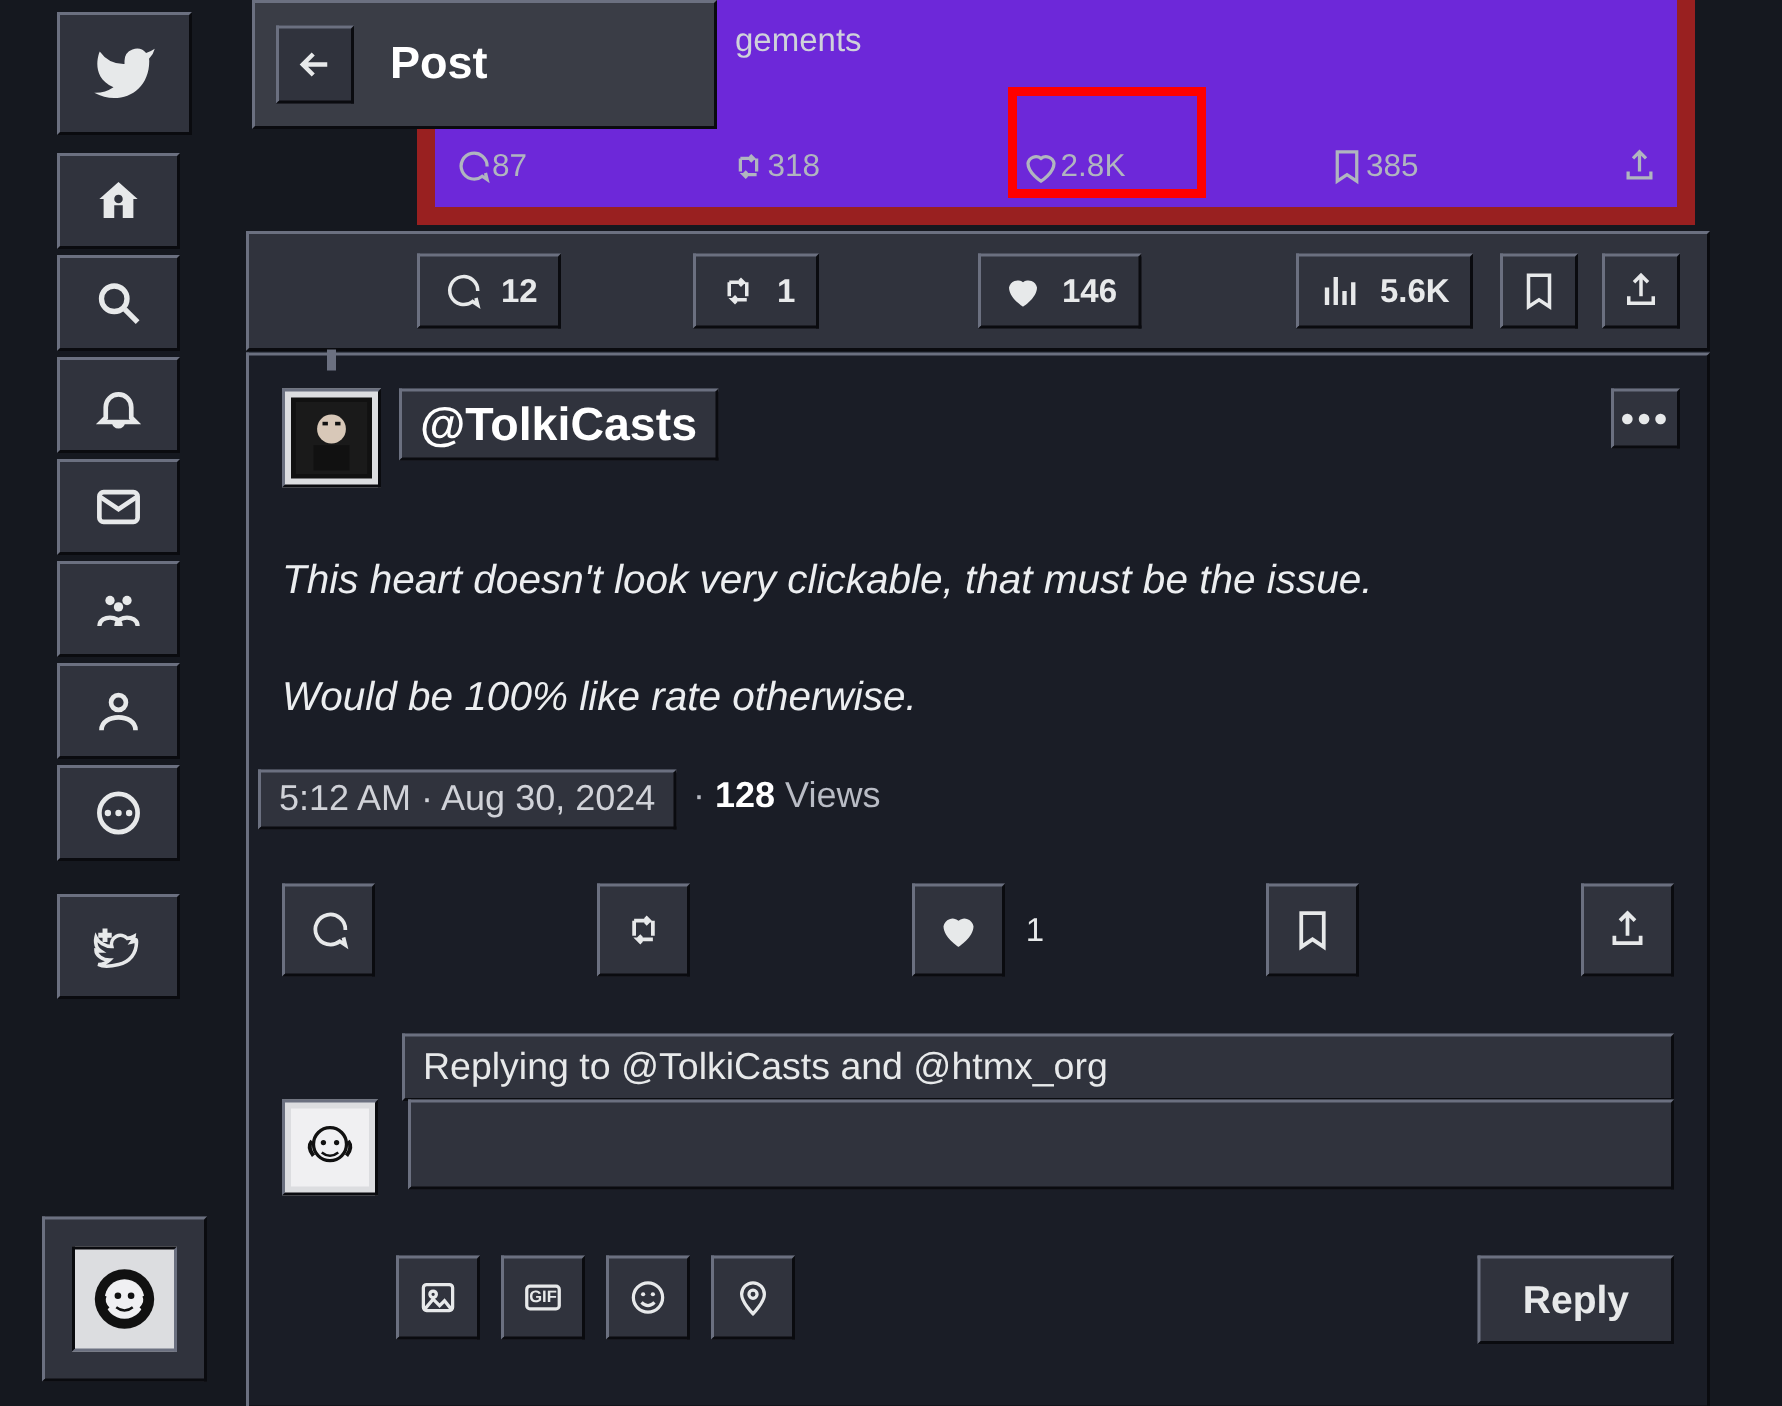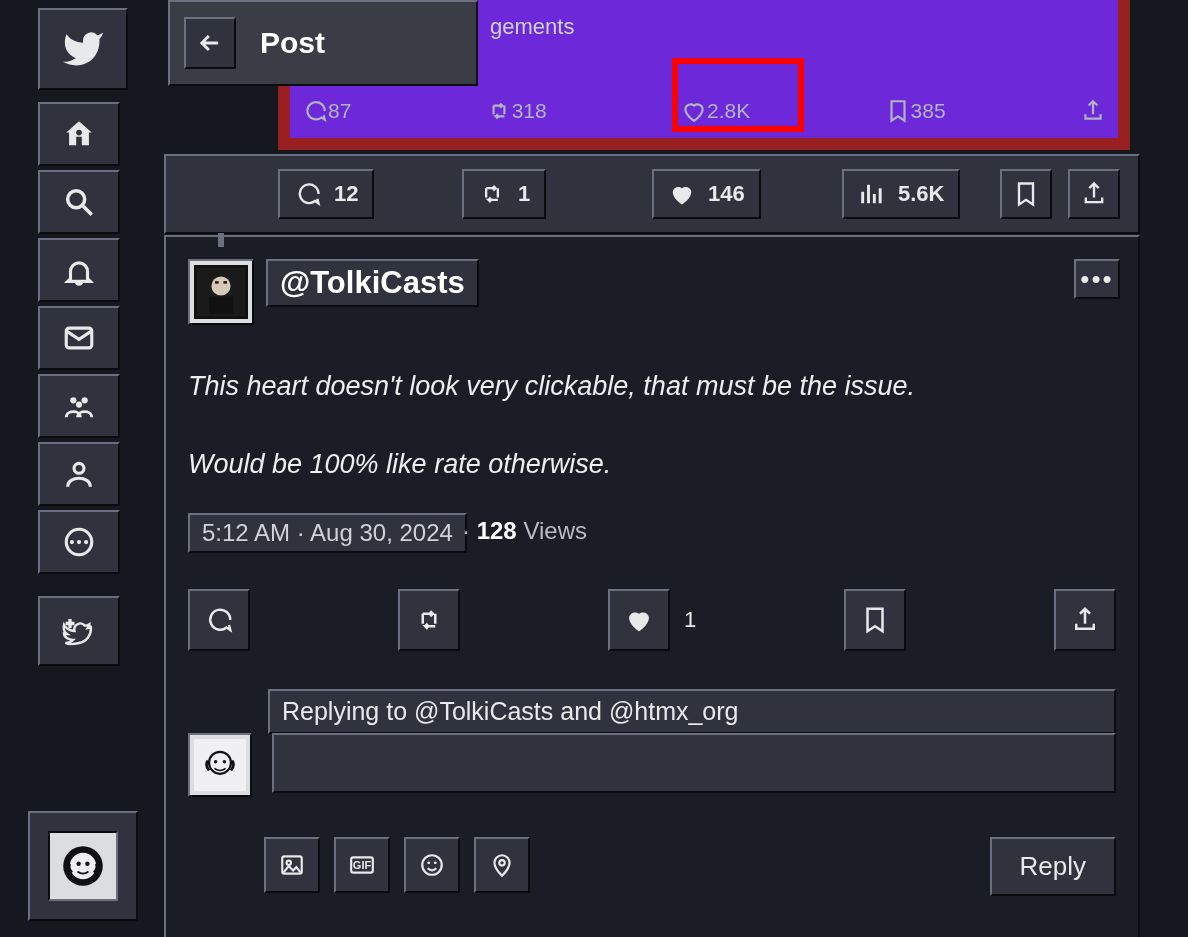--- a/index.html
+++ b/index.html
@@ -114,21 +114,21 @@
     height:50px;
     display:flex;align-items:center;gap:12px;
     padding:0 14px; color:#e7e9ea;font-size:22px;font-weight:600;
   }
   .action-pill svg{width:28px;height:28px;fill:#e7e9ea;}
   .action-pill.outline svg{fill:none;stroke:#e7e9ea;stroke-width:2;}
   .row1 .slot{position:absolute;}
   .row1 .a1{left:112px;}
   .row1 .a2{left:296px;}
   .row1 .a3{left:486px;}
-  .row1 .a4{left:676px;}
+  .row1 .a4{left:698px;}
   .row1 .a5{right:86px;}
   .row1 .a6{right:18px;}
 
   
   .post{
     position:absolute;left:164px;top:235px;
     width:976px;height:704px;
     background:#1a1d26;
   }
   .post .tick{
@@ -154,21 +154,21 @@
   .more-btn{
     position:absolute;right:18px;top:22px;
     width:46px;height:40px;background:#30333d;
     display:flex;align-items:center;justify-content:center;color:#e7e9ea;font-size:26px;letter-spacing:2px;
   }
   .post-text{
     position:absolute;left:22px;top:130px;right:30px;
     font-size:27px;line-height:1.45;color:#eceef0;white-space:pre-line;font-style:italic;
   }
   .ts-pill{
-    position:absolute;left:22px;top:276px;
+    position:absolute;left:6px;top:276px;
     background:#30333d;padding:4px 12px;font-size:24px;color:#d0d2d8;
   }
   .views{
     position:absolute;left:296px;top:280px;
     font-size:24px;color:#b9bcc5;
   }
   .views b{color:#fff;}
 
   .row2{
     position:absolute;left:22px;top:344px;right:22px;height:78px;
@@ -202,21 +202,21 @@
     display:flex;gap:14px;
   }
   .attach{
     width:56px;height:56px;background:#30333d;
     display:flex;align-items:center;justify-content:center;
   }
   .attach svg{width:26px;height:26px;fill:none;stroke:#e7e9ea;stroke-width:2;}
   .attach.fill svg{fill:#e7e9ea;stroke:none;}
   .reply-btn{
     position:absolute;right:22px;top:600px;
-    background:#30333d;padding:12px 28px;font-size:26px;font-weight:400;color:#e7e9ea;
+    background:#30333d;padding:12px 28px;font-size:26px;font-weight:700;color:#e7e9ea;
   }
 
   .face-svg{width:44px;height:44px;}
 </style>
 </head>
 <body>
 
 <div class="nav">
   <div class="nav-logo bevel">
     <svg viewBox="0 0 24 24">

